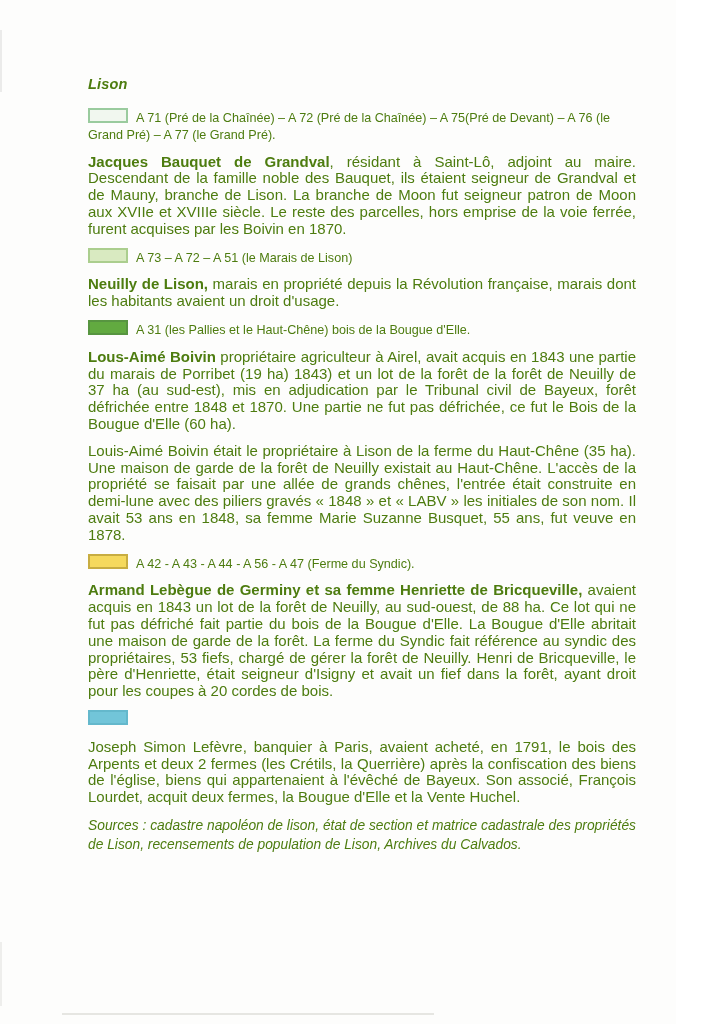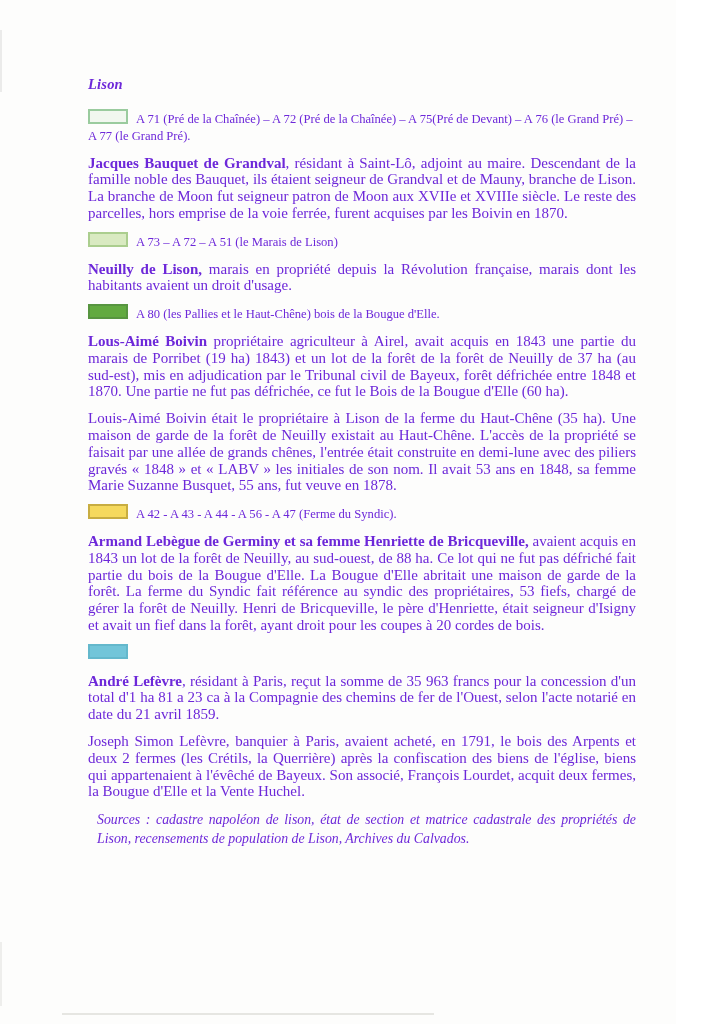--- a/index.html
+++ b/index.html
@@ -1,22 +1,22 @@
 <!DOCTYPE html>
 <html><head>
 <meta charset="utf-8">
 <style>
   html, body { margin: 0; padding: 0; background: #ffffff; }
   .page {
     position: relative;
     width: 676px;
     height: 1024px;
     background: #fdfdfc;
-    font-family: Liberation Serif, serif;
-    color: #6d28d9;
+    font-family: Liberation Sans, sans-serif;
+    color: #4d7c0f;
     overflow: hidden;
   }
   .content {
     position: absolute;
     left: 88px;
     top: 76px;
     width: 548px;
   }
   .doc-title {
     font-size: 14.5px;
@@ -43,21 +43,21 @@
     height: 11px;
     border: 2px solid transparent;
     vertical-align: -1px;
     margin-right: 8px;
   }
   p.sources {
     font-size: 13.8px;
     line-height: 19px;
     font-style: italic;
     text-align: justify;
-    margin: 4px 0 0 9px;
+    margin: 4px 0 0 0;
   }
   strong.lead { font-weight: bold; }
   
   .artifact { position: absolute; pointer-events: none; }
   .artifact-left-top    { left: 0; top: 30px;  width: 2px;  height: 62px;  background: #ebebea; }
   .artifact-left-bottom { left: 0; top: 942px; width: 2px;  height: 64px;  background: #eeeeec; }
   .artifact-bottom-line { left: 62px; top: 1013px; width: 372px; height: 2px; background: #e6e6e2; }
 </style>
 </head>
 <body>
@@ -73,32 +73,31 @@
     <h1 class="doc-title">Lison</h1>
 
     <p class="legend"><span class="swatch" style="background: rgb(241, 247, 239); border-color: rgb(154, 203, 158);"></span><span>A 71 (Pré de la Chaînée) – A 72 (Pré de la Chaînée) – A 75(Pré de Devant) – A 76 (le Grand Pré) – A 77 (le Grand Pré).</span></p>
 
     <p class="para"><strong class="lead">Jacques Bauquet de Grandval</strong><span>, résidant à Saint-Lô, adjoint au maire. Descendant de la famille noble des Bauquet, ils étaient seigneur de Grandval et de Mauny, branche de Lison. La branche de Moon fut seigneur patron de Moon aux XVIIe et XVIIIe siècle. Le reste des parcelles, hors emprise de la voie ferrée, furent acquises par les Boivin en 1870.</span></p>
 
     <p class="legend"><span class="swatch" style="background: rgb(217, 234, 193); border-color: rgb(171, 206, 142);"></span><span>A 73 – A 72 – A 51 (le Marais de Lison)</span></p>
 
     <p class="para"><strong class="lead">Neuilly de Lison,</strong><span> marais en propriété depuis la Révolution française, marais dont les habitants avaient un droit d'usage.</span></p>
 
-    <p class="legend"><span class="swatch" style="background: rgb(98, 170, 64); border-color: rgb(87, 149, 64);"></span><span>A 80 (les Pallies et le Haut-Chêne) bois de la Bougue d'Elle.</span></p>
+    <p class="legend"><span class="swatch" style="background: rgb(98, 170, 64); border-color: rgb(87, 149, 64);"></span><span>A 31 (les Pallies et le Haut-Chêne) bois de la Bougue d'Elle.</span></p>
 
     <p class="para"><strong class="lead">Lous-Aimé Boivin</strong><span> propriétaire agriculteur à Airel, avait acquis en 1843 une partie du marais de Porribet (19 ha) 1843) et un lot de la forêt de la forêt de Neuilly de 37 ha (au sud-est), mis en adjudication par le Tribunal civil de Bayeux, forêt défrichée entre 1848 et 1870. Une partie ne fut pas défrichée, ce fut le Bois de la Bougue d'Elle (60 ha).</span></p>
 
     <p class="para"><span>Louis-Aimé Boivin était le propriétaire à Lison de la ferme du Haut-Chêne (35 ha). Une maison de garde de la forêt de Neuilly existait au Haut-Chêne. L'accès de la propriété se faisait par une allée de grands chênes, l'entrée était construite en demi-lune avec des piliers gravés « 1848 » et « LABV » les initiales de son nom. Il avait 53 ans en 1848, sa femme Marie Suzanne Busquet, 55 ans, fut veuve en 1878.</span></p>
 
     <p class="legend"><span class="swatch" style="background: rgb(245, 217, 93); border-color: rgb(200, 173, 65);"></span><span>A 42 - A 43 - A 44 - A 56 - A 47 (Ferme du Syndic).</span></p>
 
     <p class="para"><strong class="lead">Armand Lebègue de Germiny et sa femme Henriette de Bricqueville,</strong><span> avaient acquis en 1843 un lot de la forêt de Neuilly, au sud-ouest, de 88 ha. Ce lot qui ne fut pas défriché fait partie du bois de la Bougue d'Elle. La Bougue d'Elle abritait une maison de garde de la forêt. La ferme du Syndic fait référence au syndic des propriétaires, 53 fiefs, chargé de gérer la forêt de Neuilly. Henri de Bricqueville, le père d'Henriette, était seigneur d'Isigny et avait un fief dans la forêt, ayant droit pour les coupes à 20 cordes de bois.</span></p>
 
     <p class="legend"><span class="swatch" style="background: rgb(114, 197, 217); border-color: rgb(100, 184, 204);"></span></p>
 
-    <p class="para"><strong class="lead">André Lefèvre</strong><span>, résidant à Paris, reçut la somme de 35 963 francs pour la concession d'un total d'1 ha 81 a 23 ca à la Compagnie des chemins de fer de l'Ouest, selon l'acte notarié en date du 21 avril 1859.</span></p>
 
     <p class="para"><span>Joseph Simon Lefèvre, banquier à Paris, avaient acheté, en 1791, le bois des Arpents et deux 2 fermes (les Crétils, la Querrière) après la confiscation des biens de l'église, biens qui appartenaient à l'évêché de Bayeux. Son associé, François Lourdet, acquit deux fermes, la Bougue d'Elle et la Vente Huchel.</span></p>
 
     <p class="sources">Sources : cadastre napoléon de lison, état de section et matrice cadastrale des propriétés de Lison, recensements de population de Lison, Archives du Calvados.</p>
 
   </div>
 </div>
 
 </body></html>

